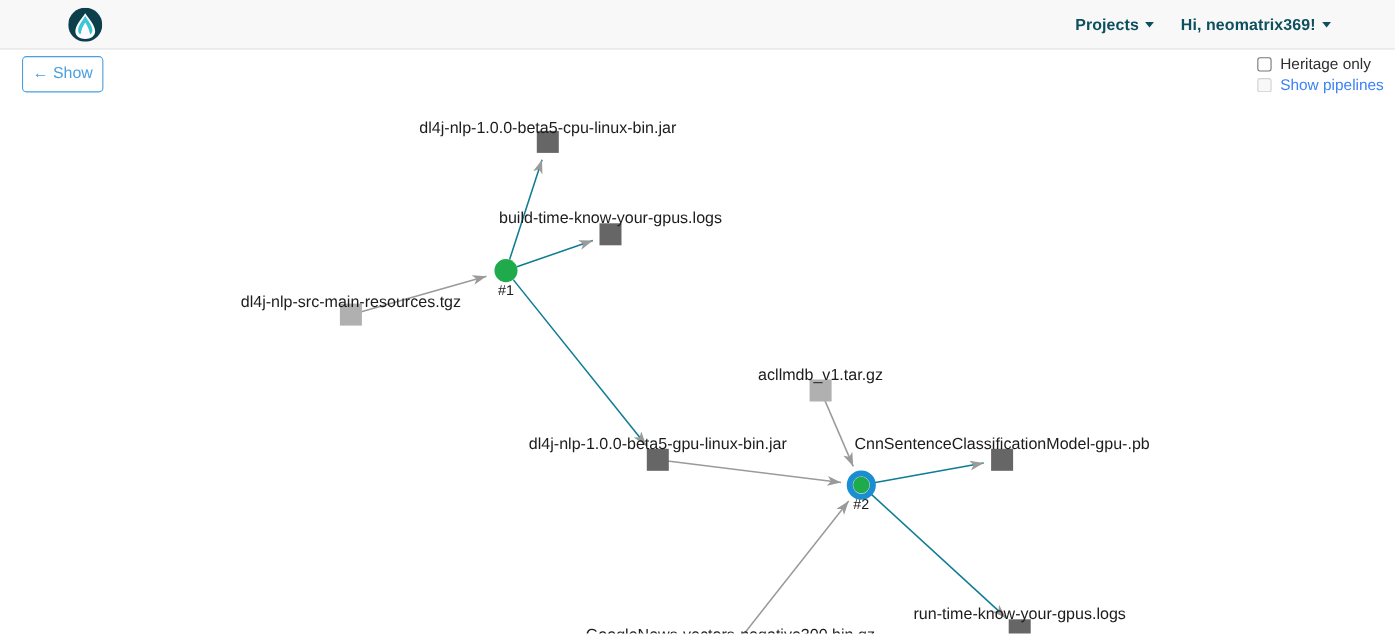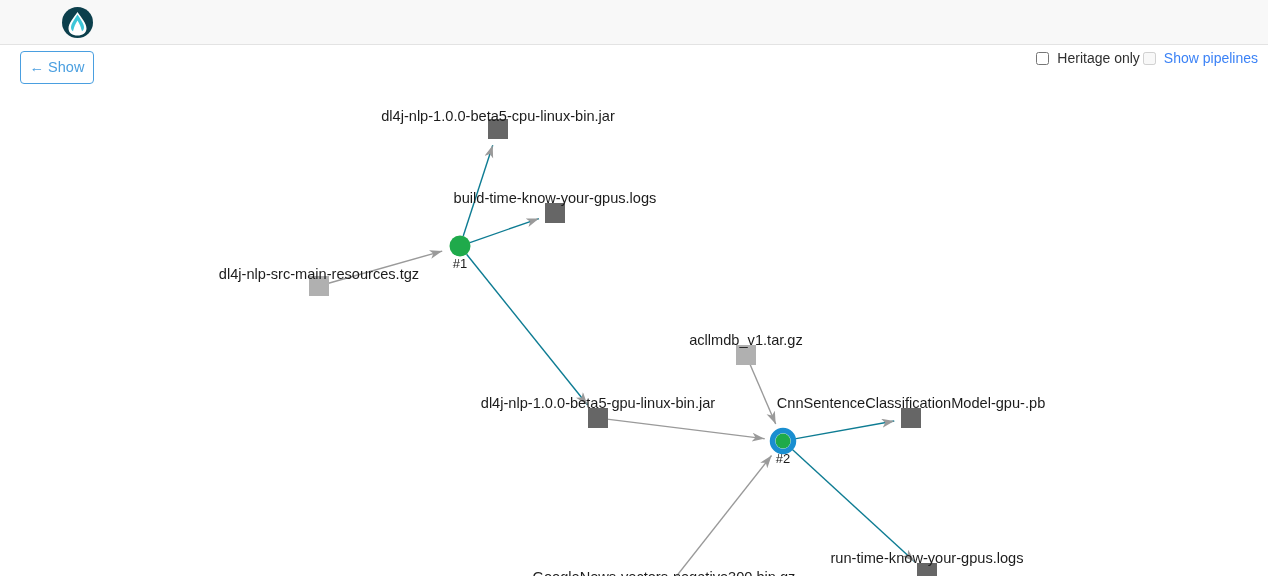--- a/index.html
+++ b/index.html
@@ -69,21 +69,21 @@
     padding: 0;
     line-height: 31px;
     text-align: center;
     white-space: nowrap;
   }
 
   #checkbox-panel {
     position: absolute;
     right: 10px; top: 50px;
     display: flex;
-    flex-direction: row;
+    flex-direction: column;
     gap: 3px;
   }
   .check-row {
     display: flex;
     align-items: center;
     gap: 8px;
     font-size: 14px;
     white-space: nowrap;
   }
   .check-row input[type="checkbox"] {
@@ -122,20 +122,30 @@
 <div id="navbar">
   <div id="brand-logo">
     <svg width="31" height="31" viewBox="0 0 31 31">
       <circle cx="15.5" cy="15.5" r="15.5" fill="#0c3f4c"></circle>
       <path d="M15.5 5 C 11.5 11, 6.5 16, 6.5 21.5 C 6.5 26, 10.5 28.5, 15.5 28.5 C 20.5 28.5, 24.5 26, 24.5 21.5 C 24.5 16, 19.5 11, 15.5 5 Z" fill="#ffffff"></path>
       <path d="M15.5 7.5 C 12.5 12.5, 9 16.5, 9 20.5 C 9 22.5, 10 23.8, 11.3 24.4 C 11.8 20.5, 13.2 17, 15.5 13.5 C 17.8 17, 19.2 20.5, 19.7 24.4 C 21 23.8, 22 22.5, 22 20.5 C 22 16.5, 18.5 12.5, 15.5 7.5 Z" fill="#3ec6d8"></path>
       <path d="M15.5 16 C 12.8 19.5, 11.2 22.8, 10.8 26.3 C 12.2 27.1, 13.8 27.5, 15.5 27.5 C 17.2 27.5, 18.8 27.1, 20.2 26.3 C 19.8 22.8, 18.2 19.5, 15.5 16 Z" fill="#ffffff"></path>
     </svg>
   </div>
 
+  <div class="nav-right">
+    <div class="nav-link">
+      <span>Projects</span>
+      <span class="caret"></span>
+    </div>
+    <div class="nav-link">
+      <span>Hi, neomatrix369!</span>
+      <span class="caret"></span>
+    </div>
+  </div>
 </div>
 
 <button id="back-button">← Show</button>
 
 <div id="checkbox-panel">
   <div class="check-row enabled">
     <input type="checkbox" id="cb-heritage" style="">
     <label for="cb-heritage">Heritage only</label>
   </div>
   <div class="check-row disabled">

